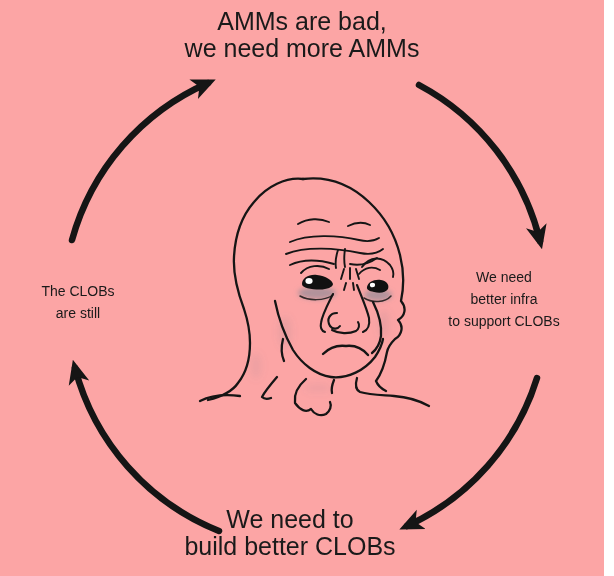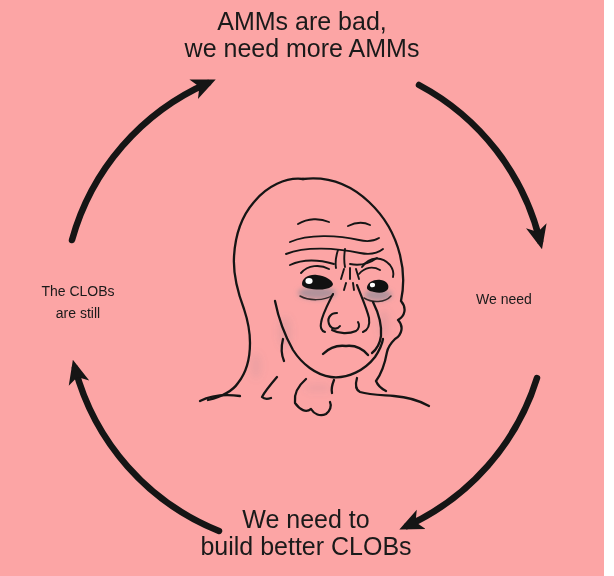--- a/index.html
+++ b/index.html
@@ -8,39 +8,41 @@
     width:604px;height:576px;
     background:#fca5a5;
     overflow:hidden;
     font-family:"Liberation Sans","DejaVu Sans",sans-serif;
     color:#1a1a1a;
   }
   .label{position:absolute;text-align:center;white-space:nowrap;}
   .label-big{font-size:25px;line-height:27px;}
   .label-small{font-size:14px;line-height:22px;}
   .label-top{left:0;right:0;top:8px;}
-  .label-bottom{left:290px;top:506px;transform:translateX(-50%);margin-left:16px;}
+  .label-bottom{left:290px;top:506px;transform:translateX(-50%);}
   .label-left{left:78px;top:302px;transform:translate(-50%,-50%);}
   .label-right{left:504px;top:299px;transform:translate(-50%,-50%);}
   .arrows,.wojak{position:absolute;}
   .arrows{left:0;top:0;}
   .wojak{left:198px;top:152px;}
 </style>
 </head>
 <body>
 
 <div class="canvas">
 
   <div class="label label-big label-top">
     <div>AMMs are bad,</div>
     <div>we need more AMMs</div>
   </div>
 
   <div class="label label-small label-right">
     <div>We need</div>
+    <div>better infra</div>
+    <div>to support CLOBs</div>
   </div>
 
   <div class="label label-big label-bottom">
     <div>We need to</div>
     <div>build better CLOBs</div>
   </div>
 
   <div class="label label-small label-left">
     <div>The CLOBs</div>
     <div>are still</div>

